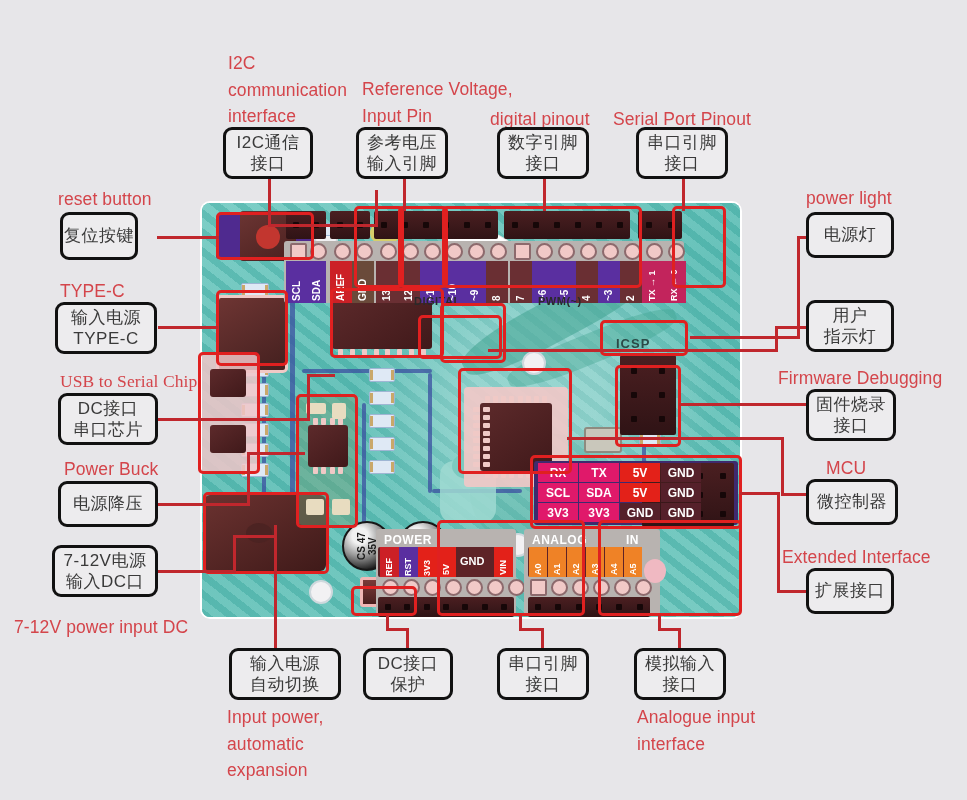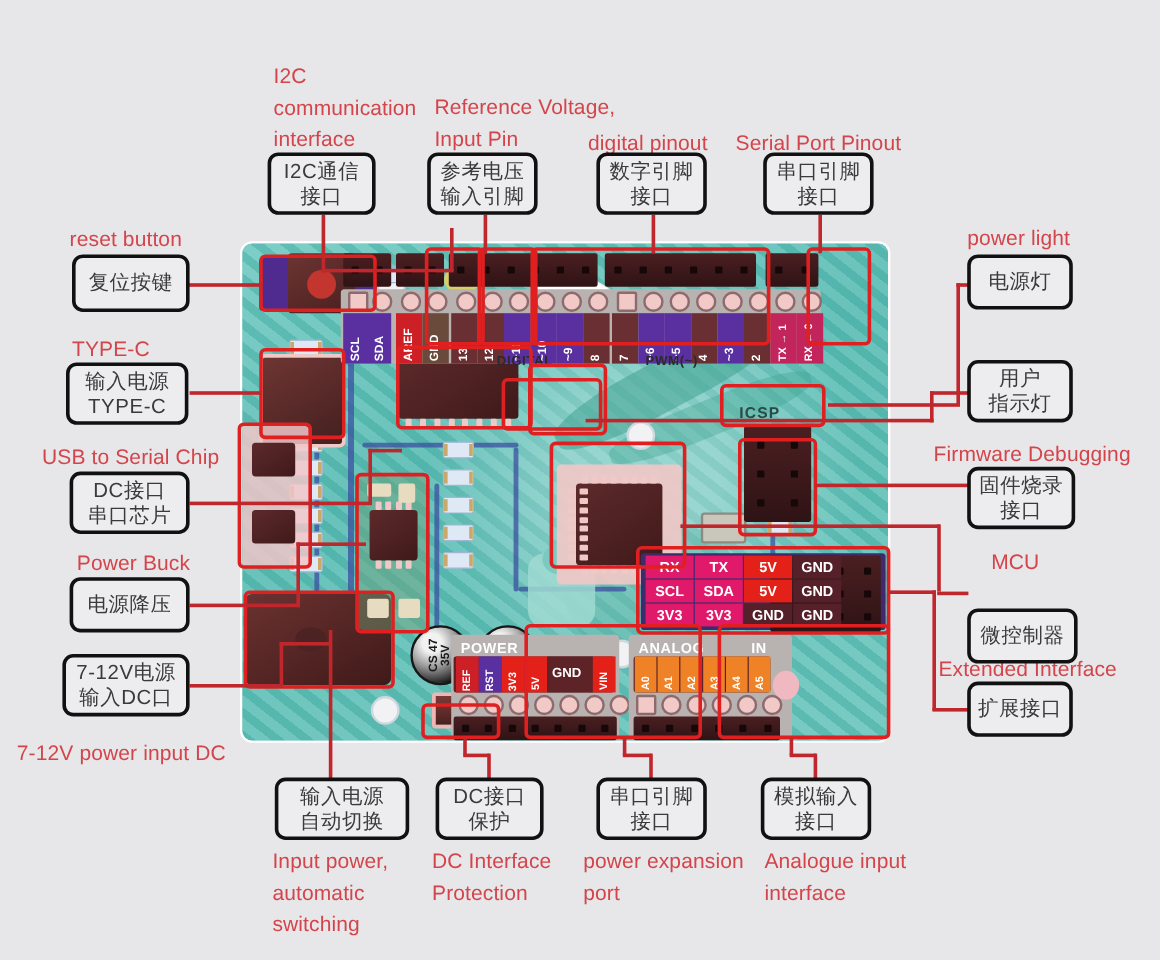--- a/index.html
+++ b/index.html
@@ -654,59 +654,55 @@
 
   <div class="enlabel" style="left:228px;top:50px;width:140px;">I2C
 communication
 interface</div>
   <div class="enlabel" style="left:362px;top:76px;width:160px;">Reference Voltage,
 Input Pin</div>
   <div class="enlabel" style="left:490px;top:106px;">digital pinout</div>
   <div class="enlabel" style="left:613px;top:106px;">Serial Port Pinout</div>
   <div class="enlabel" style="left:58px;top:186px;">reset button</div>
   <div class="enlabel" style="left:60px;top:278px;">TYPE-C</div>
-  <div class="enlabel" style="left:35px;top:368px;">USB to Serial Chip</div>
+  <div class="enlabel" style="left:60px;top:368px;font-family:Liberation Serif, serif;">USB to Serial Chip</div>
   <div class="enlabel" style="left:64px;top:456px;">Power Buck</div>
   <div class="enlabel" style="left:14px;top:614px;">7-12V power input DC</div>
   <div class="enlabel" style="left:806px;top:185px;">power light</div>
   <div class="enlabel" style="left:778px;top:365px;">Firmware Debugging</div>
   <div class="enlabel" style="left:826px;top:455px;">MCU</div>
   <div class="enlabel" style="left:782px;top:544px;">Extended Interface</div>
   <div class="enlabel" style="left:227px;top:704px;width:150px;">Input power,
 automatic
-switching</div>
-  <div class="enlabel" style="left:360px;top:704px;width:140px;">DC Interface
-Protection</div>
-  <div class="enlabel" style="left:486px;top:704px;width:150px;">power expansion
-port</div>
+expansion</div>
   <div class="enlabel" style="left:637px;top:704px;width:150px;">Analogue input
 interface</div>
 
   <div class="callout" style="left:223px;top:127px;width:90px;height:52px;">I2C通信
 接口</div>
   <div class="callout" style="left:356px;top:127px;width:92px;height:52px;">参考电压
 输入引脚</div>
   <div class="callout" style="left:497px;top:127px;width:92px;height:52px;">数字引脚
 接口</div>
   <div class="callout" style="left:636px;top:127px;width:92px;height:52px;">串口引脚
 接口</div>
-  <div class="callout" style="left:60px;top:212px;width:98px;height:48px;">复位按键</div>
+  <div class="callout" style="left:60px;top:212px;width:78px;height:48px;">复位按键</div>
   <div class="callout" style="left:55px;top:302px;width:102px;height:52px;">输入电源
 TYPE-C</div>
   <div class="callout" style="left:58px;top:393px;width:100px;height:52px;">DC接口
 串口芯片</div>
   <div class="callout" style="left:58px;top:481px;width:100px;height:46px;">电源降压</div>
   <div class="callout" style="left:52px;top:545px;width:106px;height:52px;">7-12V电源
 输入DC口</div>
   <div class="callout" style="left:806px;top:212px;width:88px;height:46px;">电源灯</div>
   <div class="callout" style="left:806px;top:300px;width:88px;height:52px;">用户
 指示灯</div>
   <div class="callout" style="left:806px;top:389px;width:90px;height:52px;">固件烧录
 接口</div>
-  <div class="callout" style="left:806px;top:479px;width:92px;height:46px;margin-top:28px;">微控制器</div>
+  <div class="callout" style="left:806px;top:479px;width:92px;height:46px;">微控制器</div>
   <div class="callout" style="left:806px;top:568px;width:88px;height:46px;">扩展接口</div>
   <div class="callout" style="left:229px;top:648px;width:112px;height:52px;">输入电源
 自动切换</div>
   <div class="callout" style="left:363px;top:648px;width:90px;height:52px;">DC接口
 保护</div>
   <div class="callout" style="left:497px;top:648px;width:92px;height:52px;">串口引脚
 接口</div>
   <div class="callout" style="left:634px;top:648px;width:92px;height:52px;">模拟输入
 接口</div>
 

